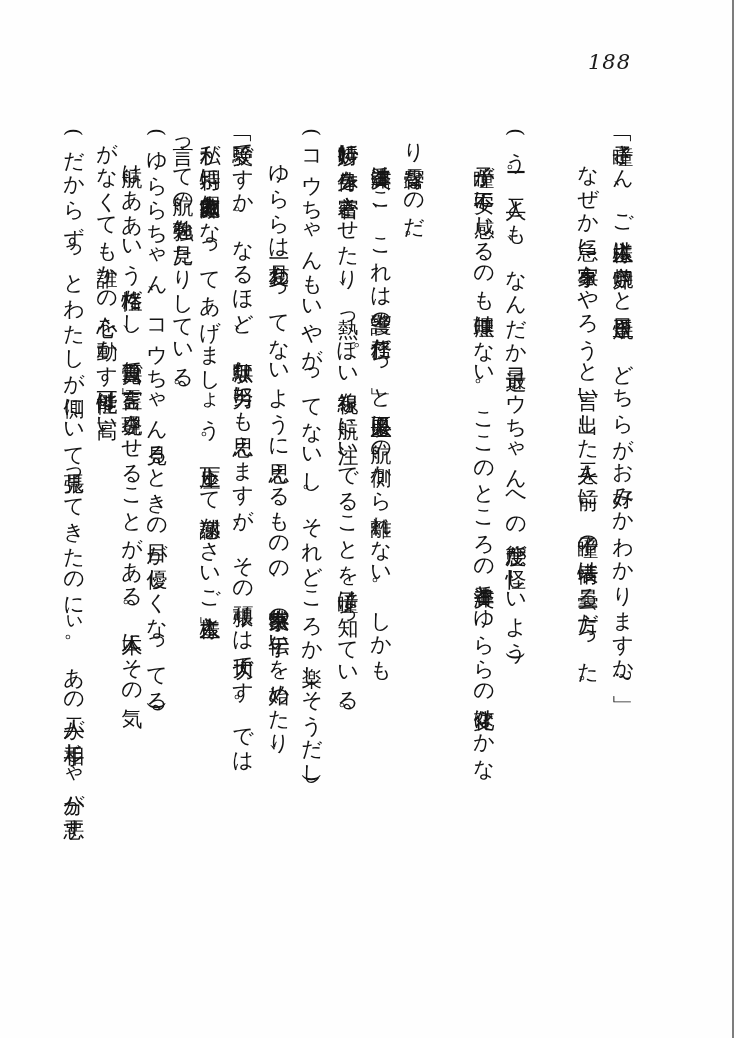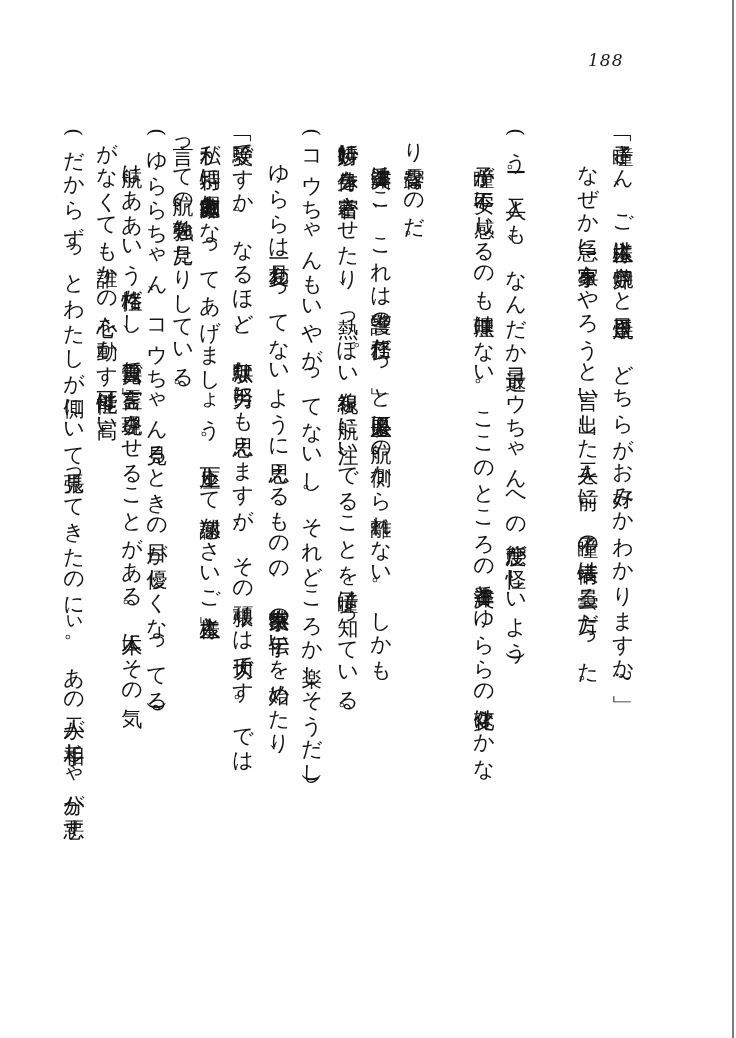--- a/index.html
+++ b/index.html
@@ -20,21 +20,21 @@
     top: 0;
     right: 2px;
     width: 2px;
     height: 1038px;
     background: #7d7d7d;
   }
   .page-num {
     position: absolute;
     left: 588px;
     top: 50px;
-    font-size: 17px;
+    font-size: 21px;
     font-style: italic;
     color: #1c1c1c;
     letter-spacing: 1px;
   }
   .col {
     position: absolute;
     top: 128px;
     writing-mode: vertical-rl;
     text-orientation: mixed;
     font-size: 21px;

